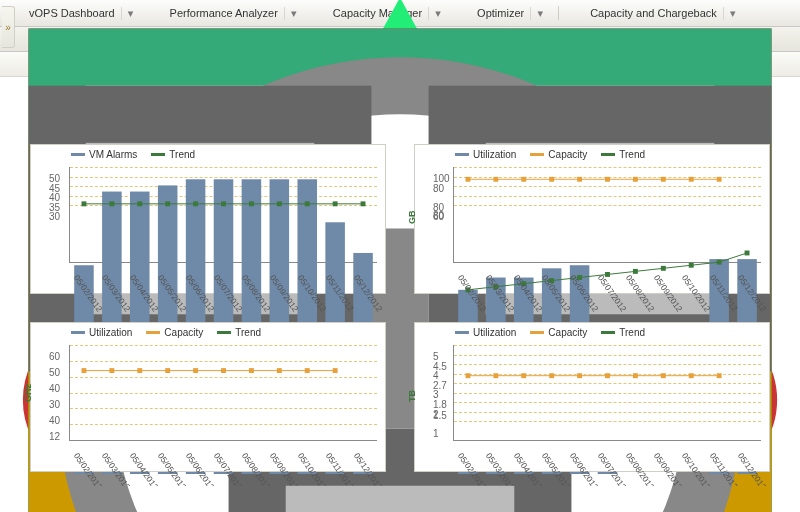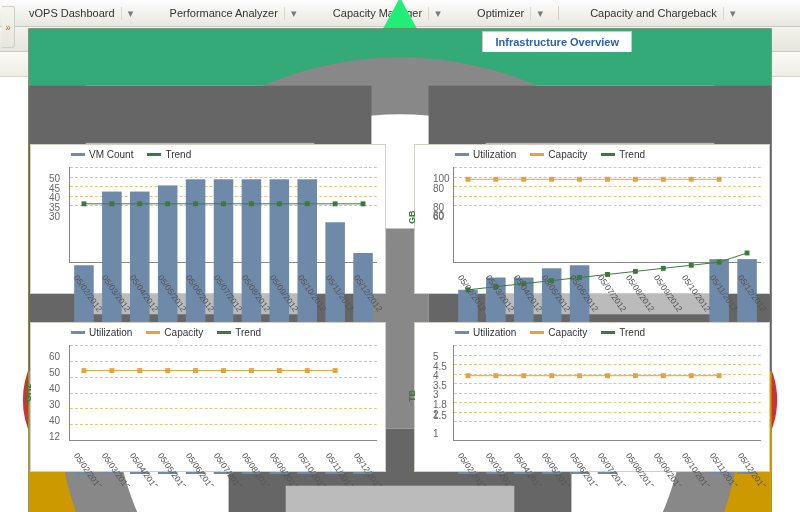--- a/index.html
+++ b/index.html
@@ -86,21 +86,20 @@
       </span>
       <span>Capacity and Chargeback</span>
       <span class="tb-split">▾</span>
     </div>
   </div>
 
 <div class="tabbar" id="tabbar">
     <div class="tab">vScope Dashboard</div>
     <div class="tab">Alarms and Bottlenecks</div>
     <div class="tab">Capacity Efficiency and Availability</div>
-    <div class="tab active">Infrastructure Overview</div>
     <div class="tab add"><span class="ico"><svg viewBox="0 0 14 14">
           <path d="M7 2 V12 M2 7 H12" stroke="#4a8f4a" stroke-width="2"></path>
         </svg></span></div>
   </div>
 
 <div class="toolbar2">
   <span class="t2-item">Save as</span>
   <span class="t2-item">
       <span class="ico">
         <svg viewBox="0 0 14 14">
@@ -157,21 +156,21 @@
           <rect x="8" y="2" width="5" height="4" fill="#bbb" stroke="#666"></rect>
           <rect x="4.5" y="8" width="5" height="4" fill="#bbb" stroke="#666"></rect>
         </svg></span> <span>Democluster</span></h2>
   <div class="grid" id="charts">
       <div>
         <div class="chart-title">Total Active VMs</div>
         <div class="chart-box">
           <div class="legend">
             <div class="lg">
               <span class="sw" style="border-color:#6f8aa8"></span>
-              <span>VM Count</span>
+              <span>VM Alarms</span>
             </div>
             <div class="lg">
               <span class="sw" style="border-color:#3b7a3b"></span>
               <span>Trend</span>
             </div>
           </div>
           <div class="plot">
             <div class="hgrid" style="top:0%"></div>
             <div class="hgrid" style="top:9.999999999999998%"></div>
             <div class="hgrid" style="top:19.999999999999996%"></div>
@@ -439,21 +438,21 @@
               <rect x="67.38181818181819" y="60.6" width="1.6" height="1.6" fill="#3b7a3b"></rect>
               <rect x="76.47272727272728" y="60.2" width="1.6" height="1.6" fill="#3b7a3b"></rect>
               <rect x="85.56363636363638" y="59.6" width="1.6" height="1.6" fill="#3b7a3b"></rect>
               <rect x="94.65454545454547" y="58.2" width="1.6" height="1.6" fill="#3b7a3b"></rect>
             </svg>
           </div>
           <div class="ylab">TB</div>
           <div class="ytk" style="top:22px">5</div>
           <div class="ytk" style="top:31.599999999999998px">4.5</div>
           <div class="ytk" style="top:41.199999999999996px">4</div>
-          <div class="ytk" style="top:50.800000000000004px">3.5</div>
+          <div class="ytk" style="top:50.800000000000004px">2.7</div>
           <div class="ytk" style="top:60.400000000000006px">3</div>
           <div class="ytk" style="top:70px">1.8</div>
           <div class="ytk" style="top:79.6px">2</div>
           <div class="ytk" style="top:81px">1.5</div>
           <div class="ytk" style="top:98.80000000000001px">1</div>
           <div class="xarea">
             <div class="xtk" style="left:3.6363636363636367%">05/02/2012</div>
             <div class="xtk" style="left:12.727272727272728%">05/03/2012</div>
             <div class="xtk" style="left:21.81818181818182%">05/04/2012</div>
             <div class="xtk" style="left:30.90909090909091%">05/05/2012</div>

